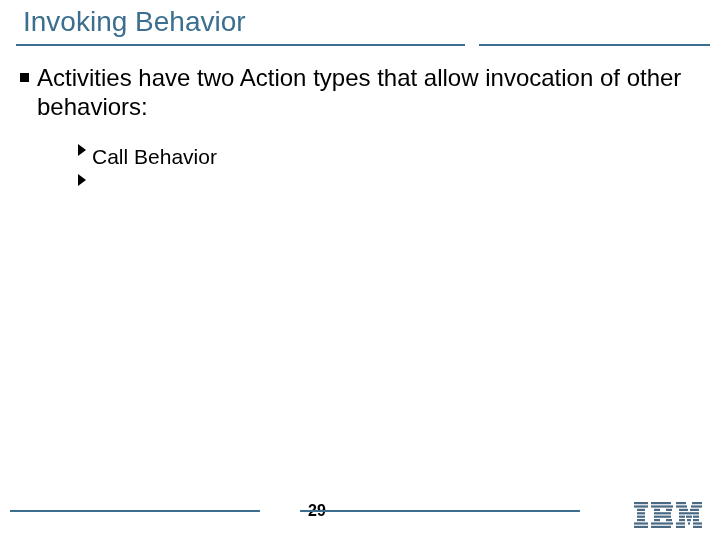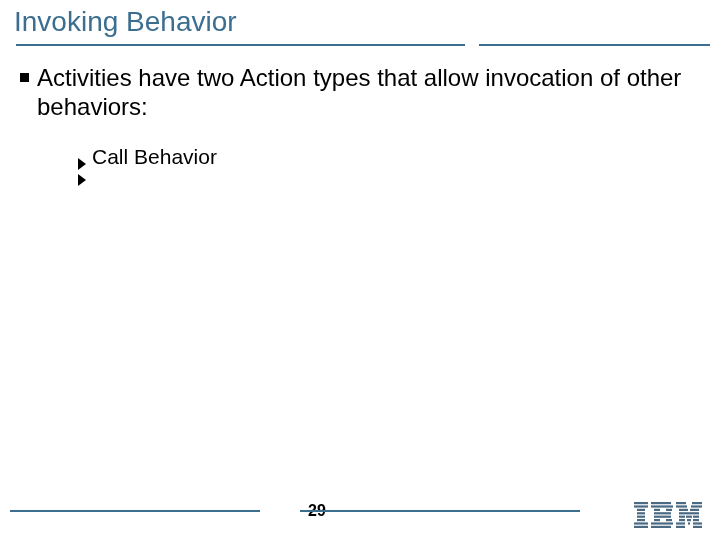--- a/index.html
+++ b/index.html
@@ -13,21 +13,21 @@
     position: relative;
   }
   .slide {
     width: 720px;
     height: 540px;
     position: relative;
     box-sizing: border-box;
   }
   .title {
     position: absolute;
-    left: 14px;
+    left: 23px;
     top: 6px;
     font-size: 28px;
     color: #3b6e8f;
     font-weight: 400;
   }
   .title-rule {
     position: absolute;
     left: 16px;
     right: 10px;
     top: 44px;
@@ -65,21 +65,21 @@
     font-size: 24px;
     color: #000000;
     line-height: 1.2;
   }
   .sub-list {
     margin-left: 38px;
     margin-top: 10px;
   }
   .sub-row {
     display: flex;
-    align-items: flex-end;
+    align-items: flex-start;
     margin-bottom: 4px;
     padding-left: 20px;
   }
   .sub-arrow {
     width: 0;
     height: 0;
     border-top: 6px solid transparent;
     border-bottom: 6px solid transparent;
     border-left: 8px solid #000000;
     margin-right: 6px;

